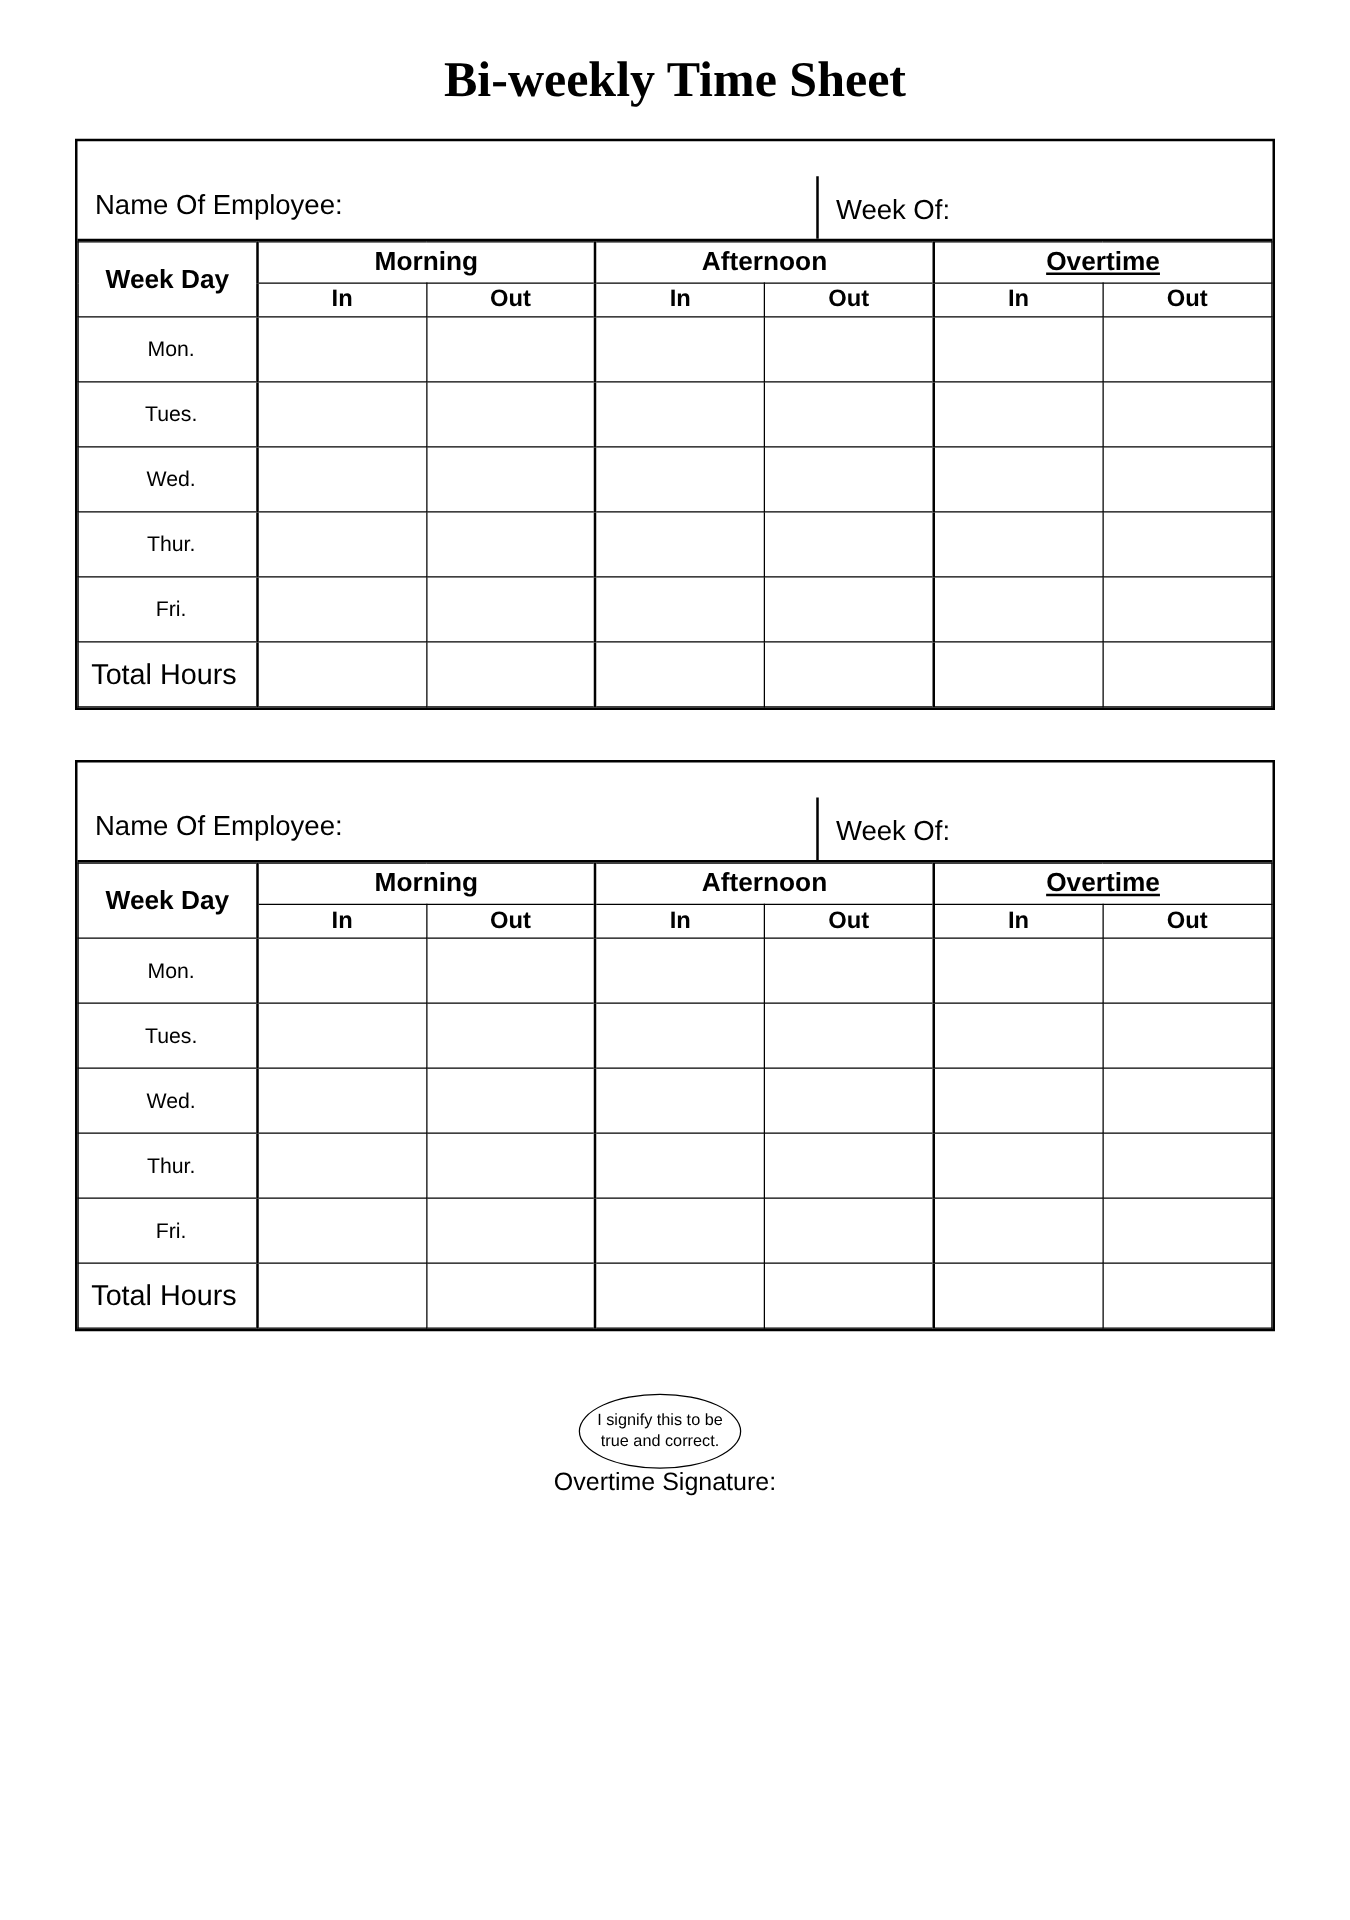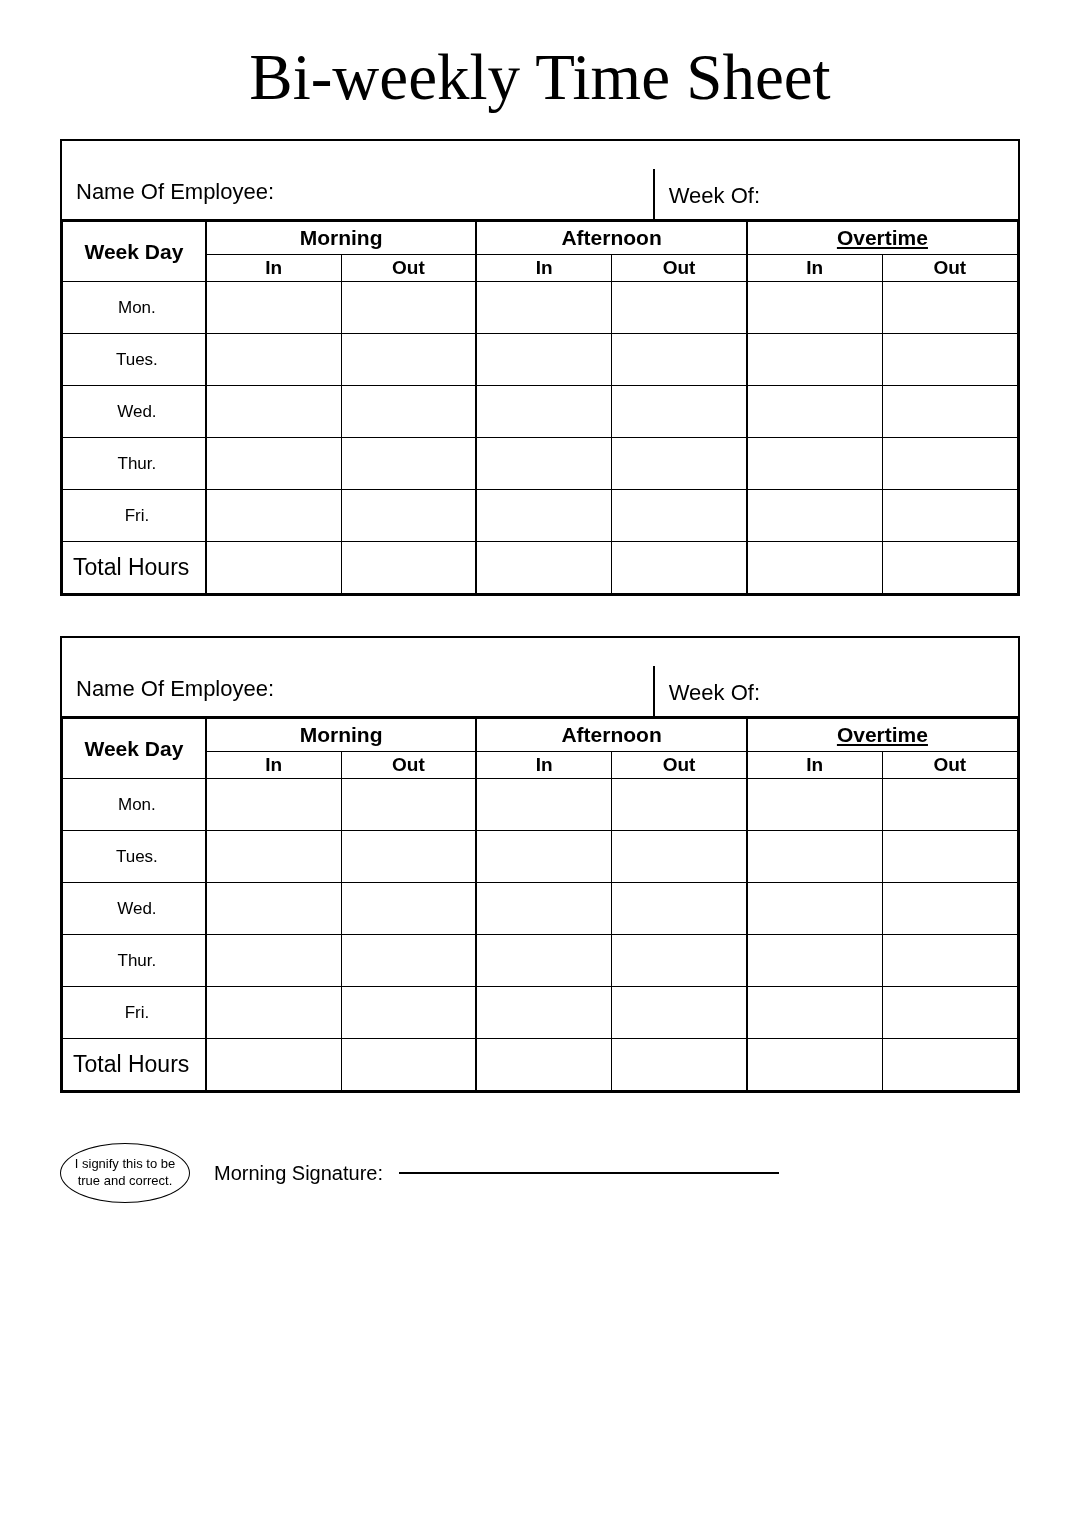--- a/index.html
+++ b/index.html
@@ -12,22 +12,22 @@
       background: #ffffff;
       font-family: 'Arial', sans-serif;
       width: 1080px;
       min-height: 1536px;
       padding: 40px 60px;
       color: #000;
     }
 
     h1 {
       text-align: center;
-      font-size: 65px;
-      font-weight: normal;
+      font-size: 40px;
+      font-weight: bold;
       margin-bottom: 24px;
       font-family: Georgia, serif;
     }
 
     .timesheet-block {
       border: 2px solid #000;
       margin-bottom: 40px;
       width: 100%;
     }
 
@@ -111,20 +111,21 @@
 
     .section-border-left {
       border-left: 2px solid #000 !important;
     }
 
     .signature-area {
       display: flex;
       align-items: center;
       margin-top: 20px;
       padding: 10px 0;
+      flex-direction: column;
     }
 
     .signature-stamp {
       width: 130px;
       height: 60px;
       border: 1.5px solid #000;
       border-radius: 50%;
       display: flex;
       align-items: center;
       justify-content: center;
@@ -310,15 +311,15 @@
         <td class="data-cell"></td>
         <td class="data-cell section-border-left"></td>
         <td class="data-cell"></td>
       </tr>
     </tbody>
   </table>
 </div>
 
 <div class="signature-area">
   <div class="signature-stamp">I signify this to be true and correct.</div>
-  <span class="signature-label">Morning Signature:</span>
+  <span class="signature-label">Overtime Signature:</span>
   <div class="signature-line"></div>
 </div>
 
 </body></html>

